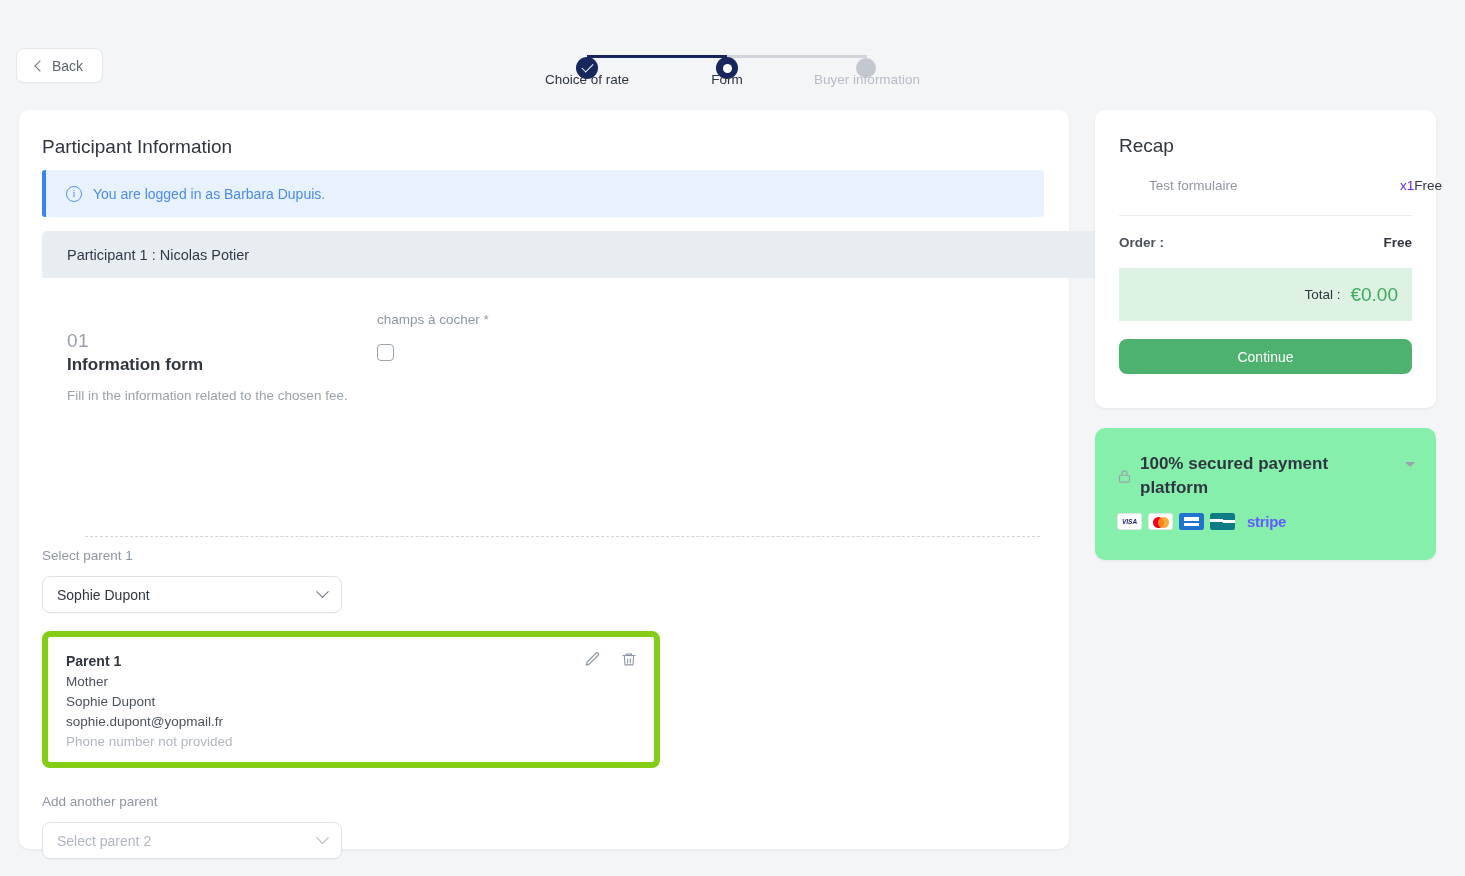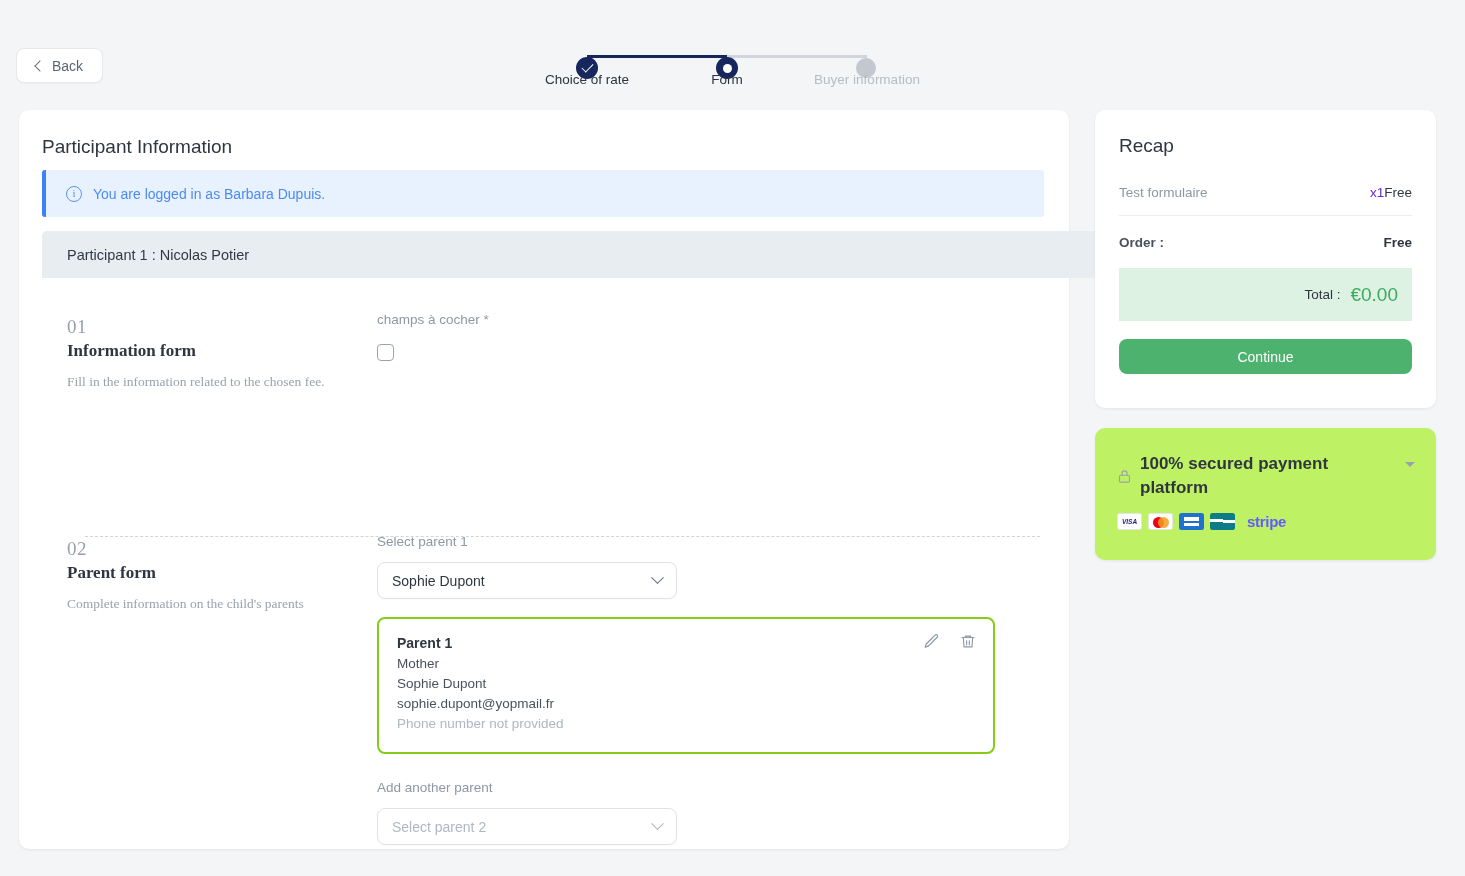--- a/index.html
+++ b/index.html
@@ -115,21 +115,21 @@
     width: 11px; height: 11px;
     border-left: 1.7px solid #6e7682;
     border-top: 1.7px solid #6e7682;
     transform: rotate(45deg);
     margin-top: 4px;
   }
 
   .body-area { position: absolute; left: 0; top: 168px; width: 1050px; }
 
   .section { position: relative; display: flex; padding: 0 23px; }
-  .sec-left { width: 335px; padding-left: 25px; padding-top: 36px; font-family: Liberation Serif, serif; }
+  .sec-left { width: 335px; padding-left: 25px; padding-top: 50px; }
   .sec-num { font-size: 19px; color: #98a0ab; letter-spacing: 0.4px; line-height: 25px; }
   .sec-name { font-size: 17px; color: #2f3640; font-weight: 700; margin-top: 2px; }
   .sec-desc { font-size: 13.5px; color: #9aa2ad; margin-top: 12px; line-height: 17px; width: 290px; }
   .sec-right { flex: 1; padding-top: 34px; }
 
   .field-label { font-size: 13.5px; color: #8e97a3; }
   .checkbox {
     margin-top: 17px;
     width: 17px; height: 17px;
     border: 1.7px solid #9aa3b0;
@@ -162,21 +162,21 @@
     transform: rotate(45deg) translate(-2px,-2px);
   }
   .select.placeholder .chev-down {
     border-right-color: #b0b7c0; border-bottom-color: #b0b7c0;
   }
 
   .parent-card {
     margin-top: 18px;
     width: 618px; height: 137px;
     background: #ffffff;
-    border: 2px solid #84cc16;
+    border: 6px solid #84cc16;
     border-radius: 8px;
     padding: 16px 18px 0 18px;
     position: relative;
   }
   .parent-card-title { font-size: 14px; font-weight: 700; color: #2f3640; }
   .parent-actions {
     position: absolute; right: 17px; top: 14px;
     display: flex; gap: 20px; align-items: center;
   }
   .icon-btn { cursor: pointer; display: block; }
@@ -195,21 +195,21 @@
     box-shadow: 0 1px 3px rgba(16,24,40,0.07);
   }
   .recap-title {
     position: absolute; left: 24px; top: 25px;
     font-size: 19px; color: #2f3640;
   }
   .recap-row {
     position: absolute; left: 24px; width: 293px;
     display: flex; align-items: center;
   }
-  .recap-row.item { top: 75px; }
+  .recap-row.item { top: 68px; margin-left: 30px; }
   .recap-row .nm { font-size: 13.5px; color: #8e97a3; flex: 1; }
   .recap-row .qty { font-size: 13.5px; color: #6d28d9; width: 60px; text-align: right; }
   .recap-row .price { font-size: 13.5px; color: #2f3640; text-align: center; }
   .recap-sep {
     position: absolute; left: 24px; top: 105px; width: 293px;
     border-top: 1px solid #eaedf0;
   }
   .recap-row.order { top: 125px; }
   .recap-row.order .nm { color: #4a525d; font-weight: 700; font-size: 13.5px; }
   .recap-row.order .price { color: #2f3640; font-weight: 700; }
@@ -228,21 +228,21 @@
     background: #4cb26d;
     border-radius: 8px;
     display: flex; align-items: center; justify-content: center;
     cursor: pointer;
   }
   .continue-btn span { color: #ffffff; font-size: 14px; }
 
   .secure-card {
     position: absolute; left: 1095px; top: 428px;
     width: 341px; height: 132px;
-    background: #bef264;
+    background: #86efac;
     border-radius: 10px;
     box-shadow: 0 1px 3px rgba(16,24,40,0.07);
   }
   .lock-icon { position: absolute; left: 22px; top: 40px; }
   .secure-title {
     position: absolute; left: 45px; top: 24px; width: 250px;
     font-size: 17px; color: #2f3640; font-weight: 700; line-height: 24px;
   }
   .caret-down {
     position: absolute; right: 21px; top: 34px;
@@ -331,25 +331,20 @@
         </div>
         <div class="sec-right">
           <div class="field-label">champs à cocher *</div>
           <div class="checkbox"></div>
         </div>
       </div>
 
       <div class="divider"></div>
 
       <div class="section" style="padding-top:110px;">
-        <div class="sec-left">
-          <div class="sec-num">02</div>
-          <div class="sec-name">Parent form</div>
-          <div class="sec-desc">Complete information on the child's parents</div>
-        </div>
         <div class="sec-right">
 
           <div class="field-label">Select parent 1</div>
           <div class="select">
             <span class="val">Sophie Dupont</span>
             <span class="chev-down"></span>
           </div>
 
           <div class="parent-card">
             <div class="parent-card-title">Parent 1</div>

